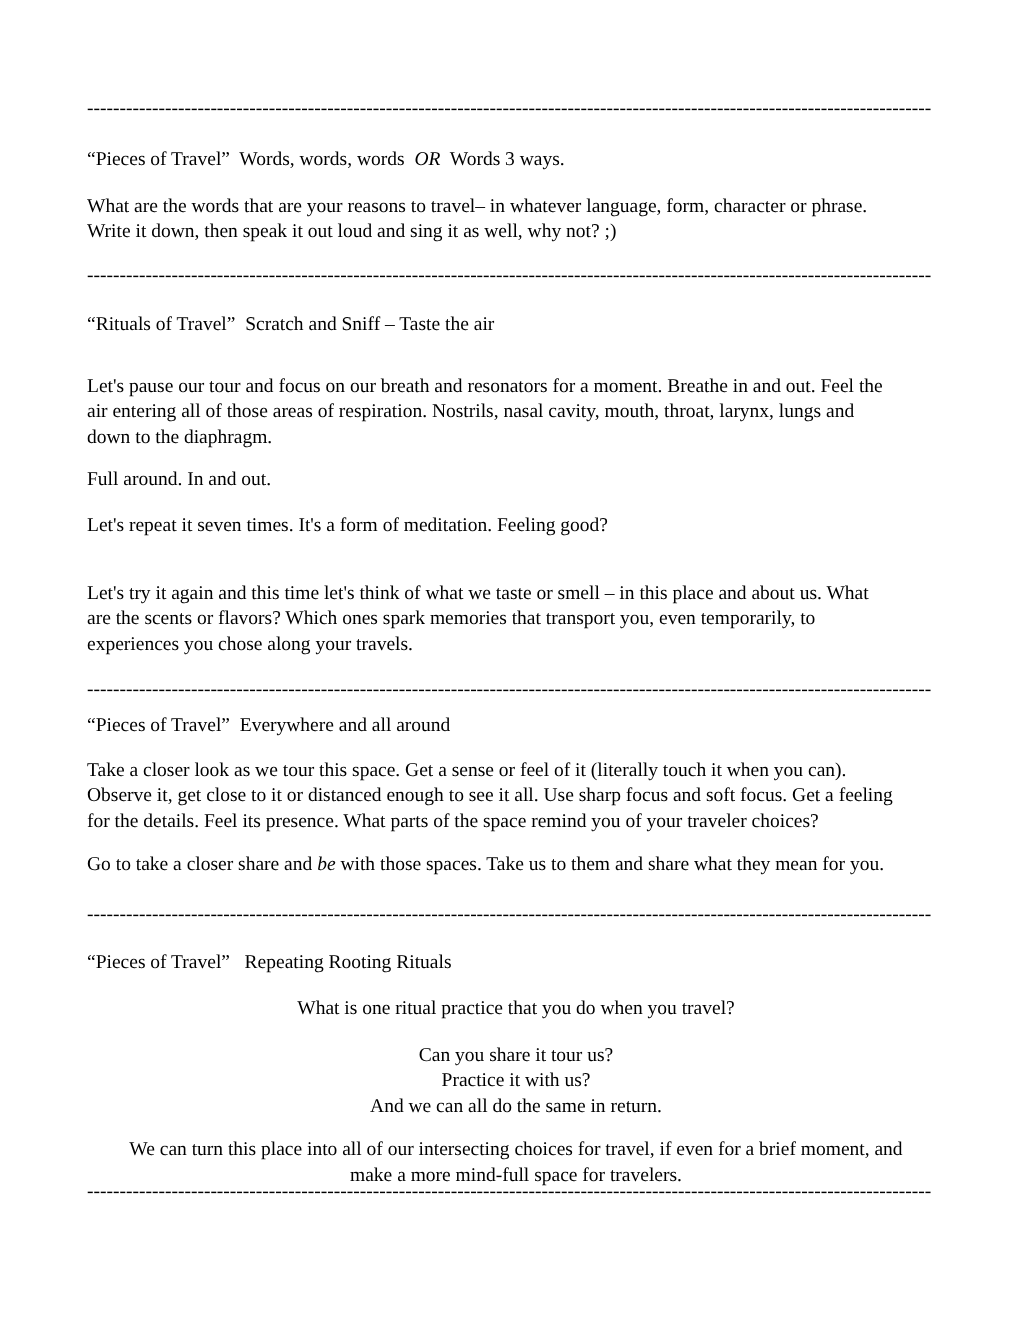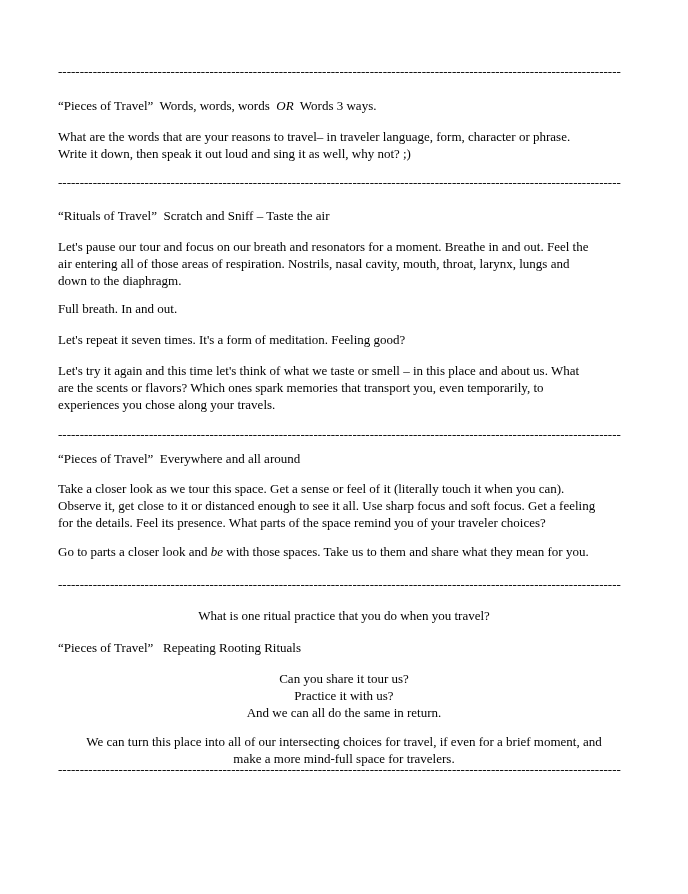--- a/index.html
+++ b/index.html
@@ -43,55 +43,55 @@
 </head>
 <body>
 
 <div class="page">
   <div class="content">
 
     <p class="block divider" style="margin-top:63px">----------------------------------------------------------------------------------------------------------------------------------</p>
 
     <p class="block" style="margin-top:17px"><span>“Pieces of Travel”  Words, words, words  </span><i>OR</i><span>  Words 3 ways.</span></p>
 
-    <p class="block" style="margin-top:14px">What are the words that are your reasons to travel– in traveler language, form, character or phrase.
+    <p class="block" style="margin-top:14px">What are the words that are your reasons to travel– in whatever language, form, character or phrase.
 Write it down, then speak it out loud and sing it as well, why not? ;)</p>
 
     <p class="block divider" style="margin-top:12px">----------------------------------------------------------------------------------------------------------------------------------</p>
 
     <p class="block" style="margin-top:16px">“Rituals of Travel”  Scratch and Sniff – Taste the air</p>
 
-    <p class="block" style="margin-top:14px">Let's pause our tour and focus on our breath and resonators for a moment. Breathe in and out. Feel the
+    <p class="block" style="margin-top:24px">Let's pause our tour and focus on our breath and resonators for a moment. Breathe in and out. Feel the
 air entering all of those areas of respiration. Nostrils, nasal cavity, mouth, throat, larynx, lungs and
 down to the diaphragm.</p>
 
-    <p class="block" style="margin-top:11px">Full breath. In and out.</p>
+    <p class="block" style="margin-top:11px">Full around. In and out.</p>
 
     <p class="block" style="margin-top:14px">Let's repeat it seven times. It's a form of meditation. Feeling good?</p>
 
-    <p class="block" style="margin-top:14px">Let's try it again and this time let's think of what we taste or smell – in this place and about us. What
+    <p class="block" style="margin-top:28px">Let's try it again and this time let's think of what we taste or smell – in this place and about us. What
 are the scents or flavors? Which ones spark memories that transport you, even temporarily, to
 experiences you chose along your travels.</p>
 
 
     <p class="block divider" style="margin-top:13px">----------------------------------------------------------------------------------------------------------------------------------</p>
 
     <p class="block" style="margin-top:7px">“Pieces of Travel”  Everywhere and all around</p>
 
     <p class="block" style="margin-top:13px">Take a closer look as we tour this space. Get a sense or feel of it (literally touch it when you can).
 Observe it, get close to it or distanced enough to see it all. Use sharp focus and soft focus. Get a feeling
 for the details. Feel its presence. What parts of the space remind you of your traveler choices?</p>
 
-    <p class="block" style="margin-top:12px"><span>Go to parts a closer look and </span><i>be</i><span> with those spaces. Take us to them and share what they mean for you.</span></p>
+    <p class="block" style="margin-top:12px"><span>Go to take a closer share and </span><i>be</i><span> with those spaces. Take us to them and share what they mean for you.</span></p>
 
     <p class="block divider" style="margin-top:16px">----------------------------------------------------------------------------------------------------------------------------------</p>
 
+    <p class="block" style="margin-top:15px">“Pieces of Travel”   Repeating Rooting Rituals</p>
+
     <p class="block centered" style="margin-top:14px">What is one ritual practice that you do when you travel?</p>
-
-    <p class="block" style="margin-top:15px">“Pieces of Travel”   Repeating Rooting Rituals</p>
 
     <p class="block centered" style="margin-top:14px">Can you share it tour us?
 Practice it with us?
 And we can all do the same in return.</p>
 
     <p class="block centered" style="margin-top:12px">We can turn this place into all of our intersecting choices for travel, if even for a brief moment, and
 make a more mind-full space for travelers.</p>
 
     <p class="block divider" style="margin-top:-6px">----------------------------------------------------------------------------------------------------------------------------------</p>
 

